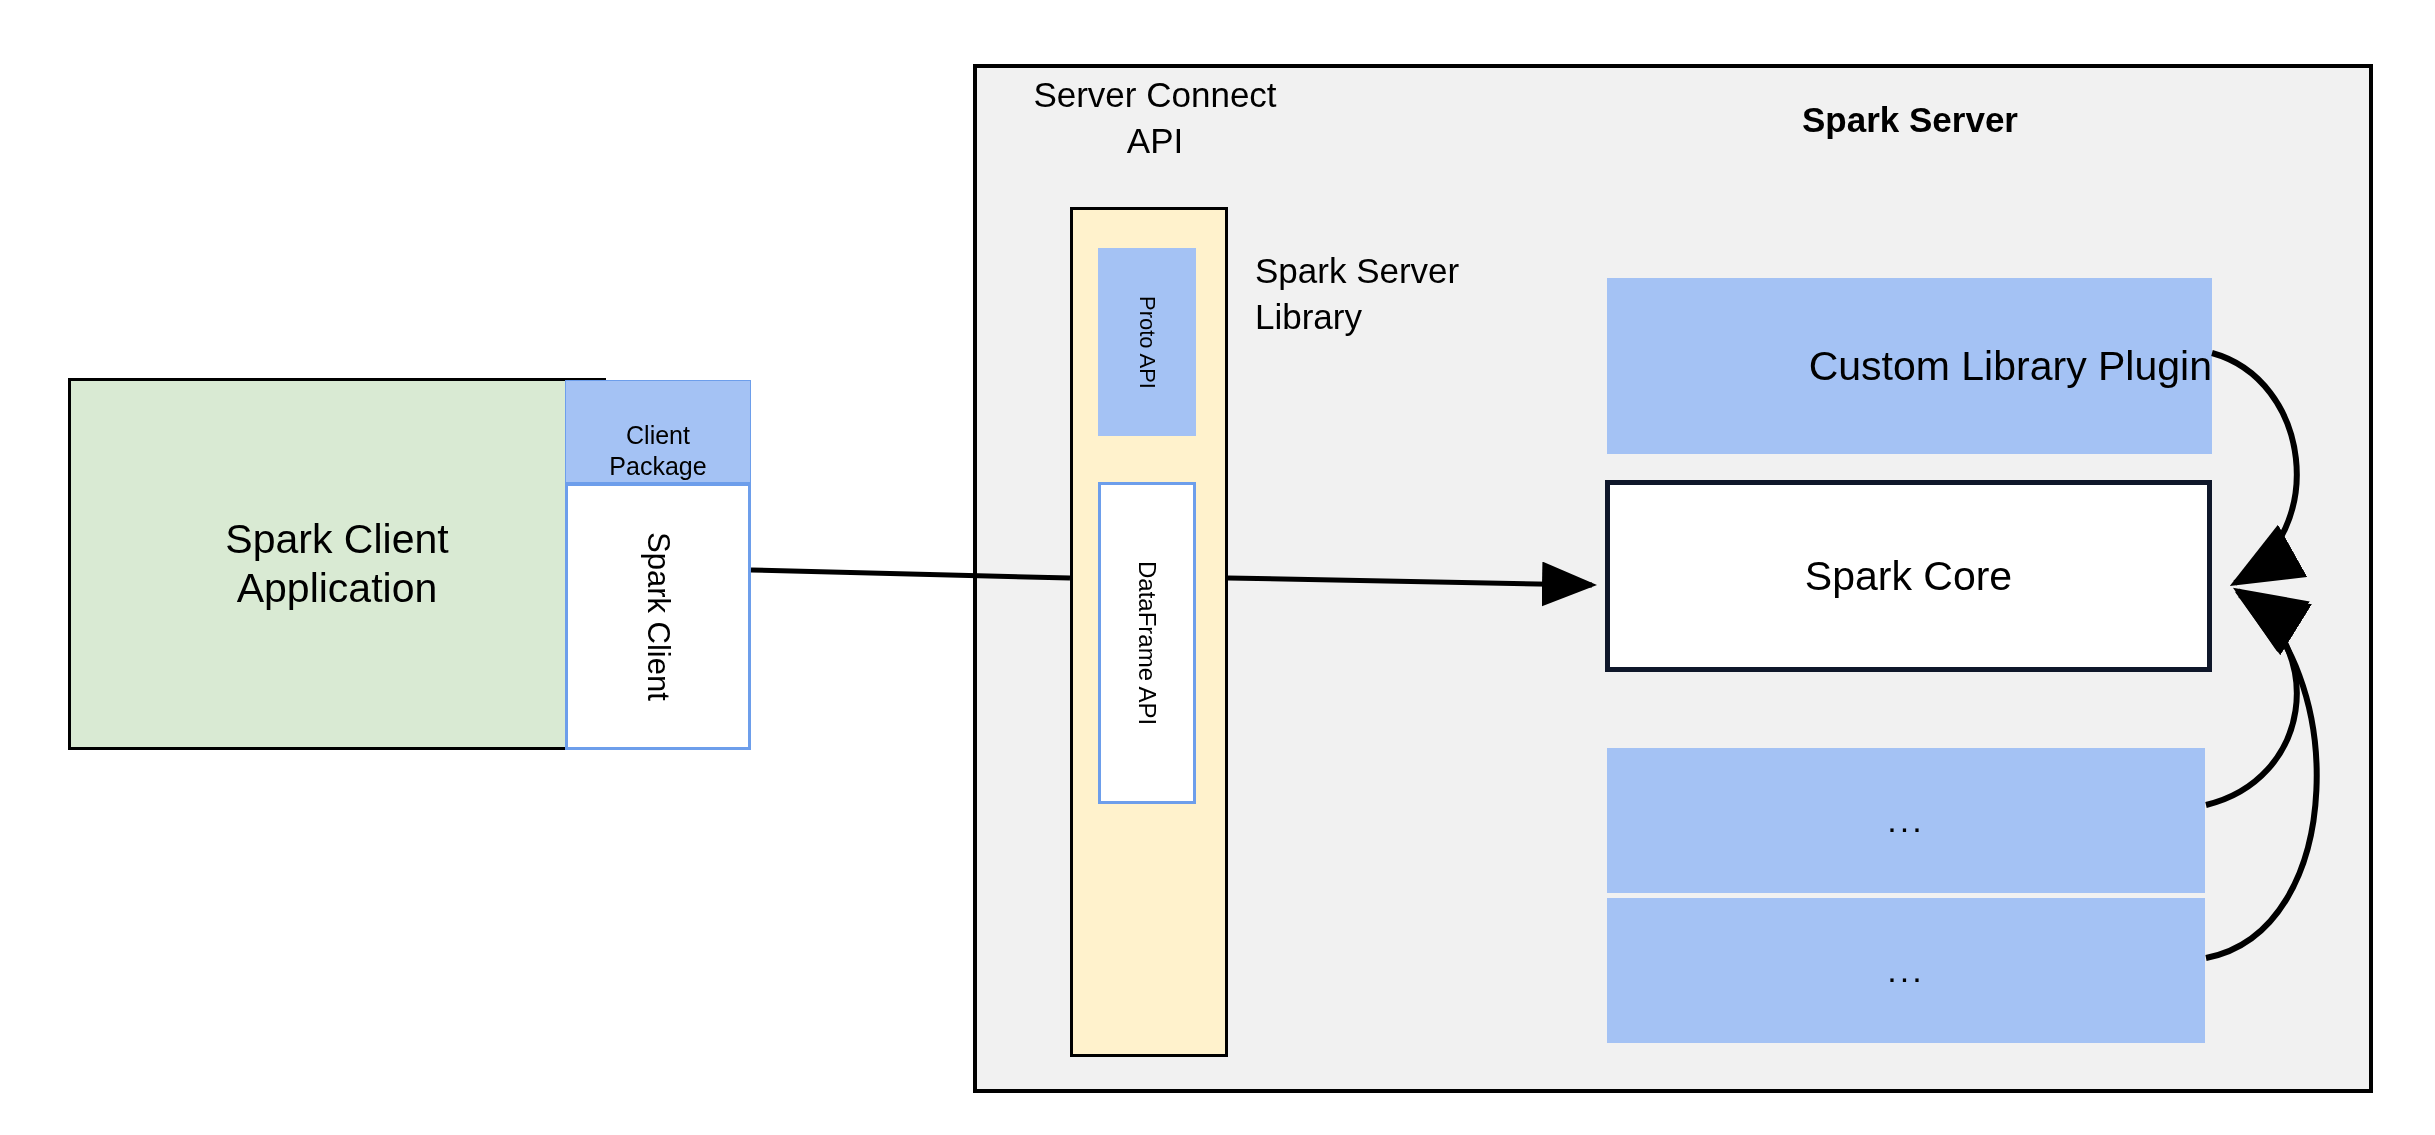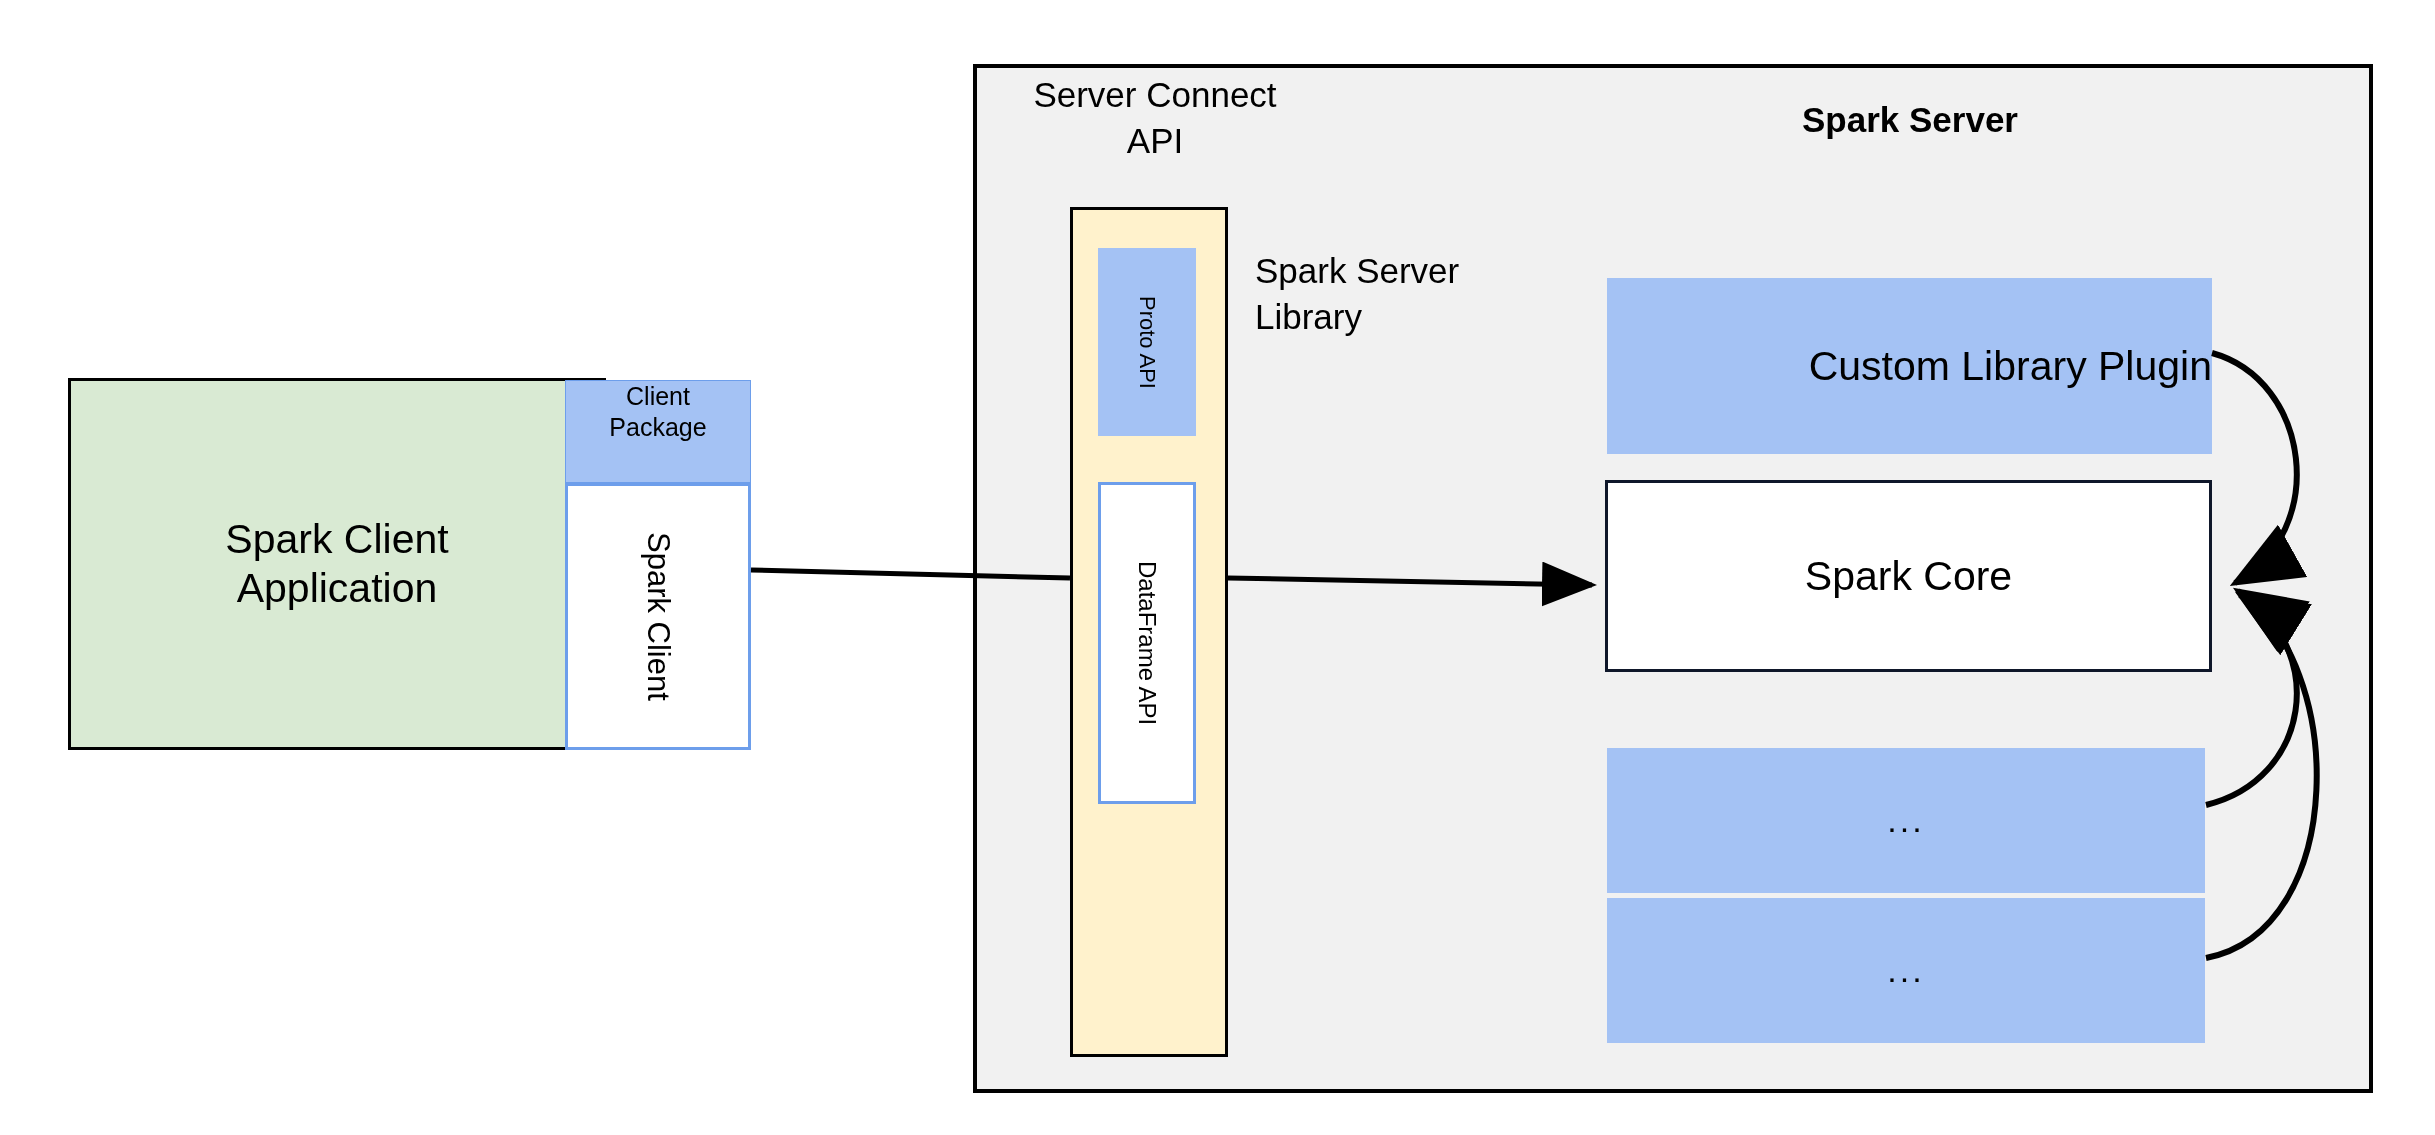--- a/index.html
+++ b/index.html
@@ -30,21 +30,21 @@
   }
   #app-label {
     font-size: 41px; color: #000000; line-height: 1.20; text-align: center;
     white-space: pre-line;
   }
 
   #client-package-box {
     left: 565px; top: 380px; width: 186px; height: 103px;
     background: #a4c2f4;
     border: 1px solid #6d9eeb;
-    display: flex; align-items: flex-start; justify-content: center;
+    display: flex; align-items: flex-end; justify-content: center;
   }
   #client-package-label {
     font-size: 25px; color: #000000; line-height: 1.25; text-align: center;
     white-space: pre-line;
   }
 
   #spark-client-box {
     left: 565px; top: 483px; width: 186px; height: 267px;
     background: #ffffff;
     border: 3px solid #6d9eeb;
@@ -113,21 +113,21 @@
   #plugin-box {
     left: 1607px; top: 278px; width: 605px; height: 176px;
     background: #a4c2f4;
     display: flex; align-items: center; justify-content: flex-end;
   }
   #plugin-label { font-size: 41px; color: #000000; }
 
   #spark-core-box {
     left: 1605px; top: 480px; width: 607px; height: 192px;
     background: #ffffff;
-    border: 3px solid #0f172a;
+    border: 5px solid #0f172a;
     display: flex; align-items: center; justify-content: center;
   }
   #spark-core-label { font-size: 41px; color: #000000; }
 
   #ellipsis-box-1 {
     left: 1607px; top: 748px; width: 598px; height: 145px;
     background: #a4c2f4;
     display: flex; align-items: center; justify-content: center;
   }
   #ellipsis-box-2 {

